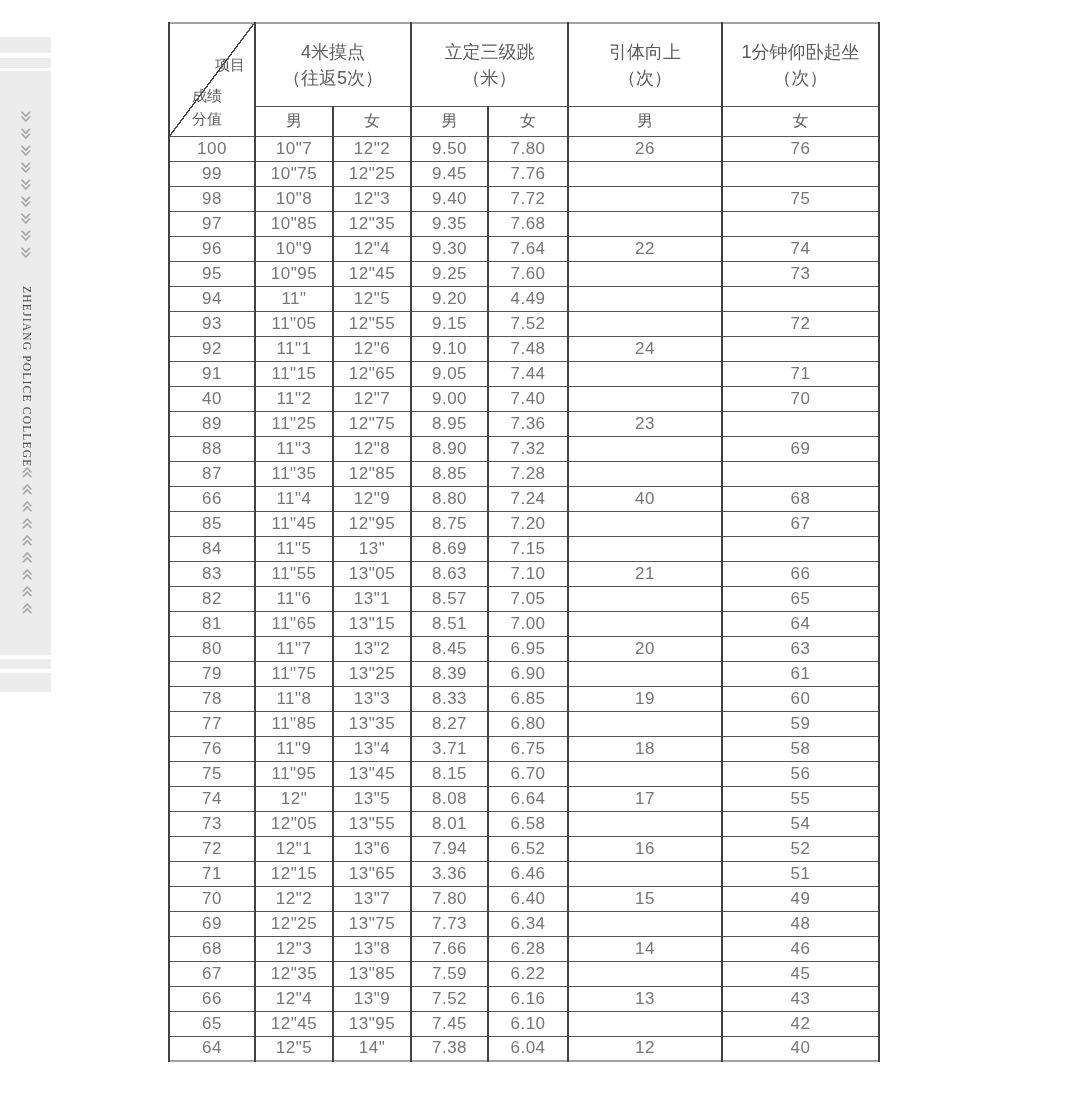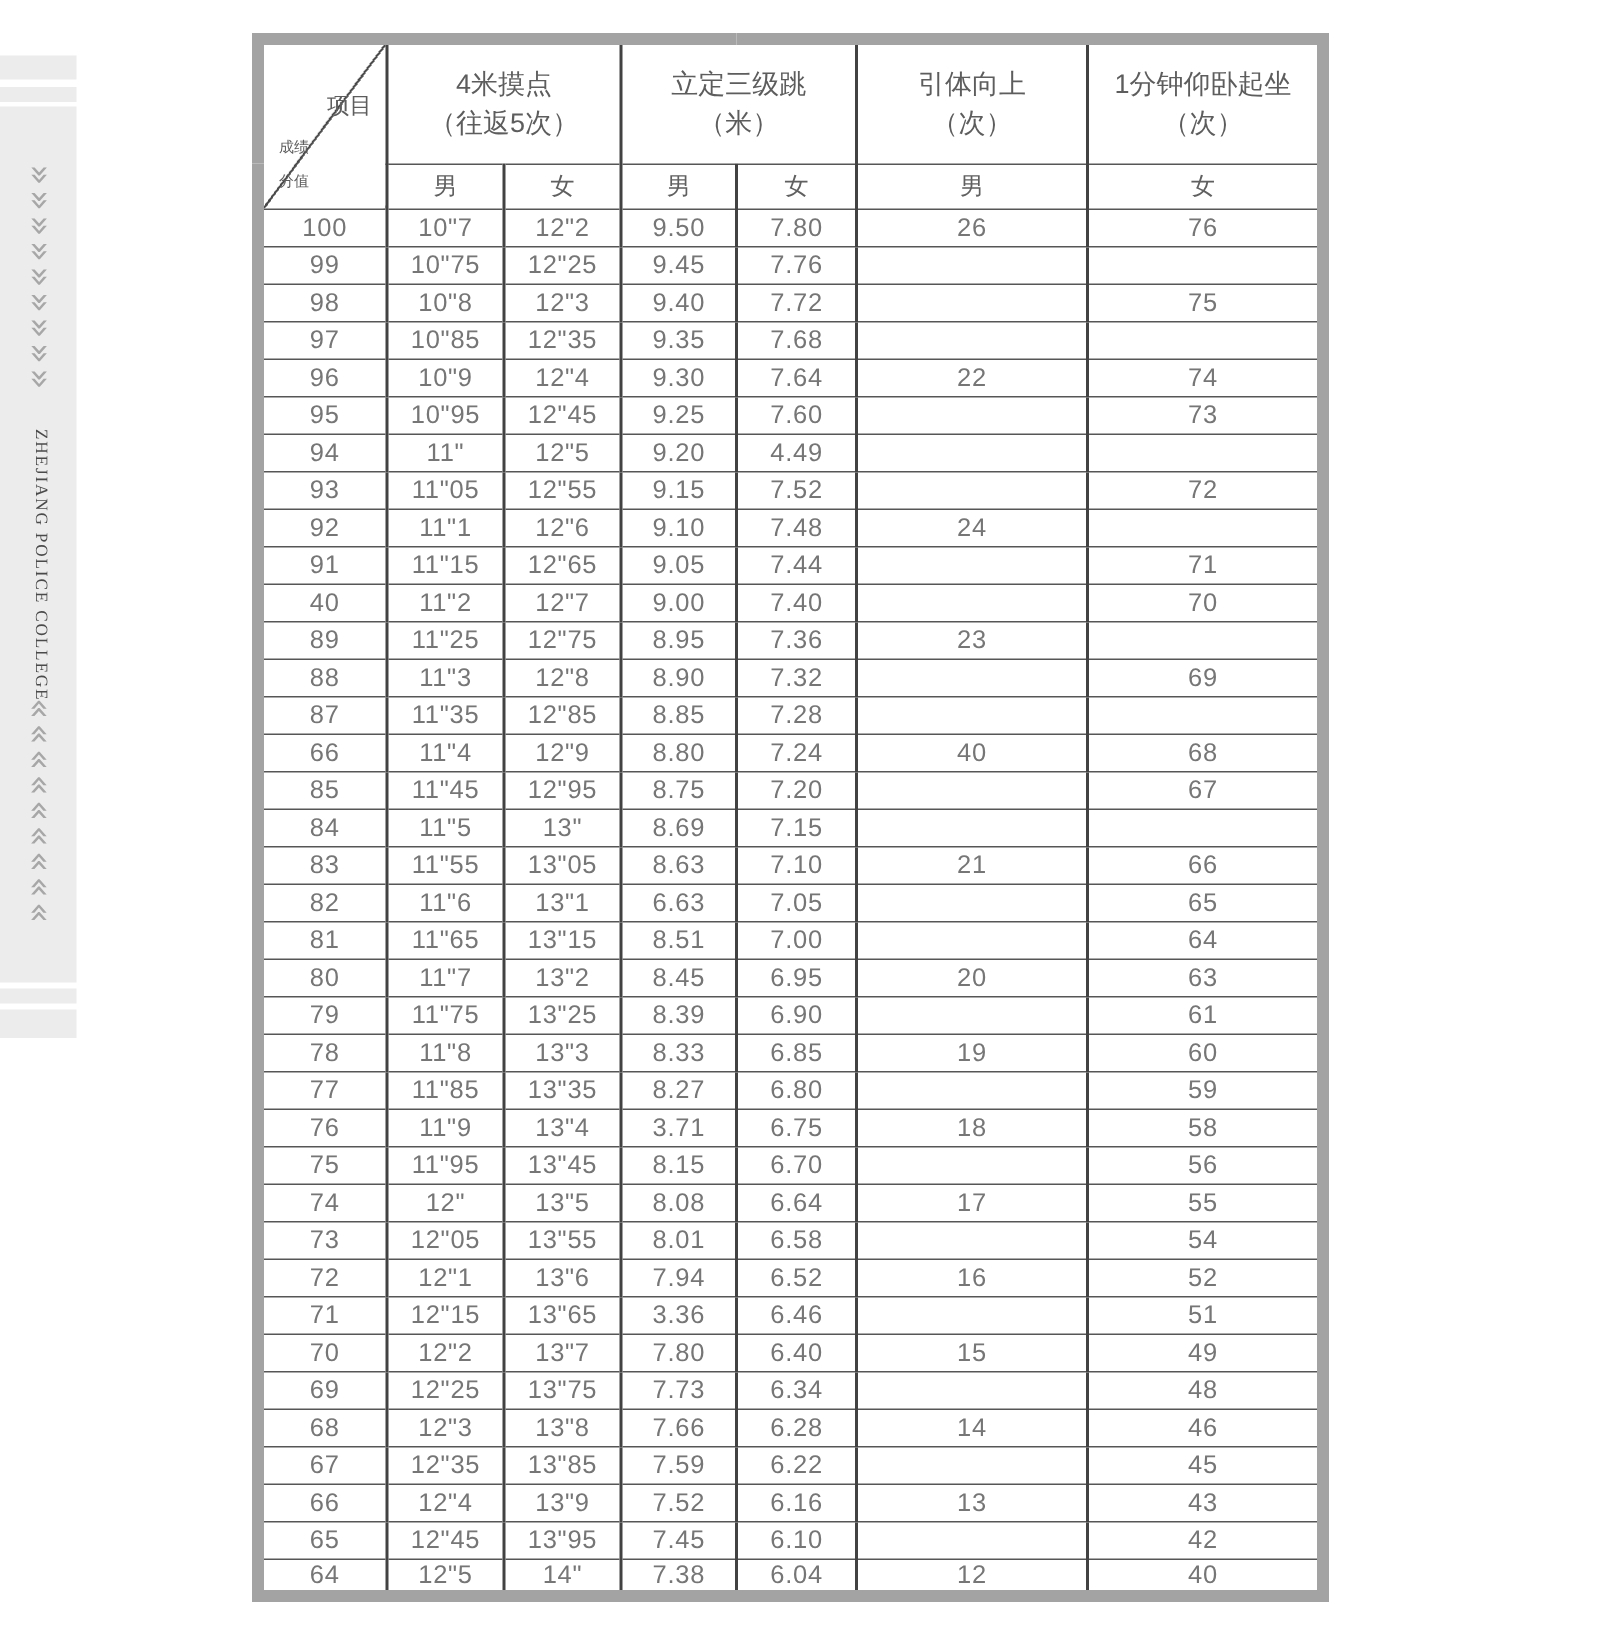--- a/index.html
+++ b/index.html
@@ -39,21 +39,21 @@
     font-family: "Liberation Serif", serif;
     font-size: 11.5px; letter-spacing: 1.2px;
     color: #4a4a4a; white-space: nowrap;
   }
 
   
   .table-wrap { position: absolute; left: 168px; top: 22px; }
   table.score {
     border-collapse: collapse; table-layout: fixed;
     width: 710px;
-    border: 8px solid #a3a3a3;
+    border: 2px solid #a3a3a3;
   }
   table.score th, table.score td {
     border-top: 1px solid #565656;
     border-bottom: 1px solid #565656;
     border-left: 2px solid #424242;
     border-right: 2px solid #424242;
     text-align: center; vertical-align: middle;
     font-weight: normal;
     overflow: hidden; white-space: nowrap;
   }
@@ -65,21 +65,21 @@
   tr.sub-row th   { height: 30px; font-size: 16px; color: #606060; }
 
   
   th.corner {
     position: relative;
     background-image: linear-gradient(to bottom right,
       transparent calc(50% - 1px), #4a4a4a calc(50% - 1px),
       #4a4a4a calc(50% + 0.5px), transparent calc(50% + 0.5px));
   }
   .corner-top  { position: absolute; top: 28px; right: 9px;  font-size: 15px; color: #5d5d5d; }
-  .corner-bot  { position: absolute; left: 10px; bottom: 6px; font-size: 10px; color: #5d5d5d;
+  .corner-bot  { position: absolute; left: 22px; bottom: 6px; font-size: 15px; color: #5d5d5d;
                  text-align: right; line-height: 23px; }
   .corner-bot span { display: block; }
 </style>
 </head>
 <body>
 
 <div>
   <div class="side-bar-seg seg-1"></div>
   <div class="side-bar-seg seg-2"></div>
   <div class="side-bar-seg seg-main"></div>
@@ -319,21 +319,21 @@
           <td>13"05</td>
           <td>8.63</td>
           <td>7.10</td>
           <td>21</td>
           <td>66</td>
         </tr>
         <tr>
           <td>82</td>
           <td>11"6</td>
           <td>13"1</td>
-          <td>6.63</td>
+          <td>8.57</td>
           <td>7.05</td>
           <td></td>
           <td>65</td>
         </tr>
         <tr>
           <td>81</td>
           <td>11"65</td>
           <td>13"15</td>
           <td>8.51</td>
           <td>7.00</td>

